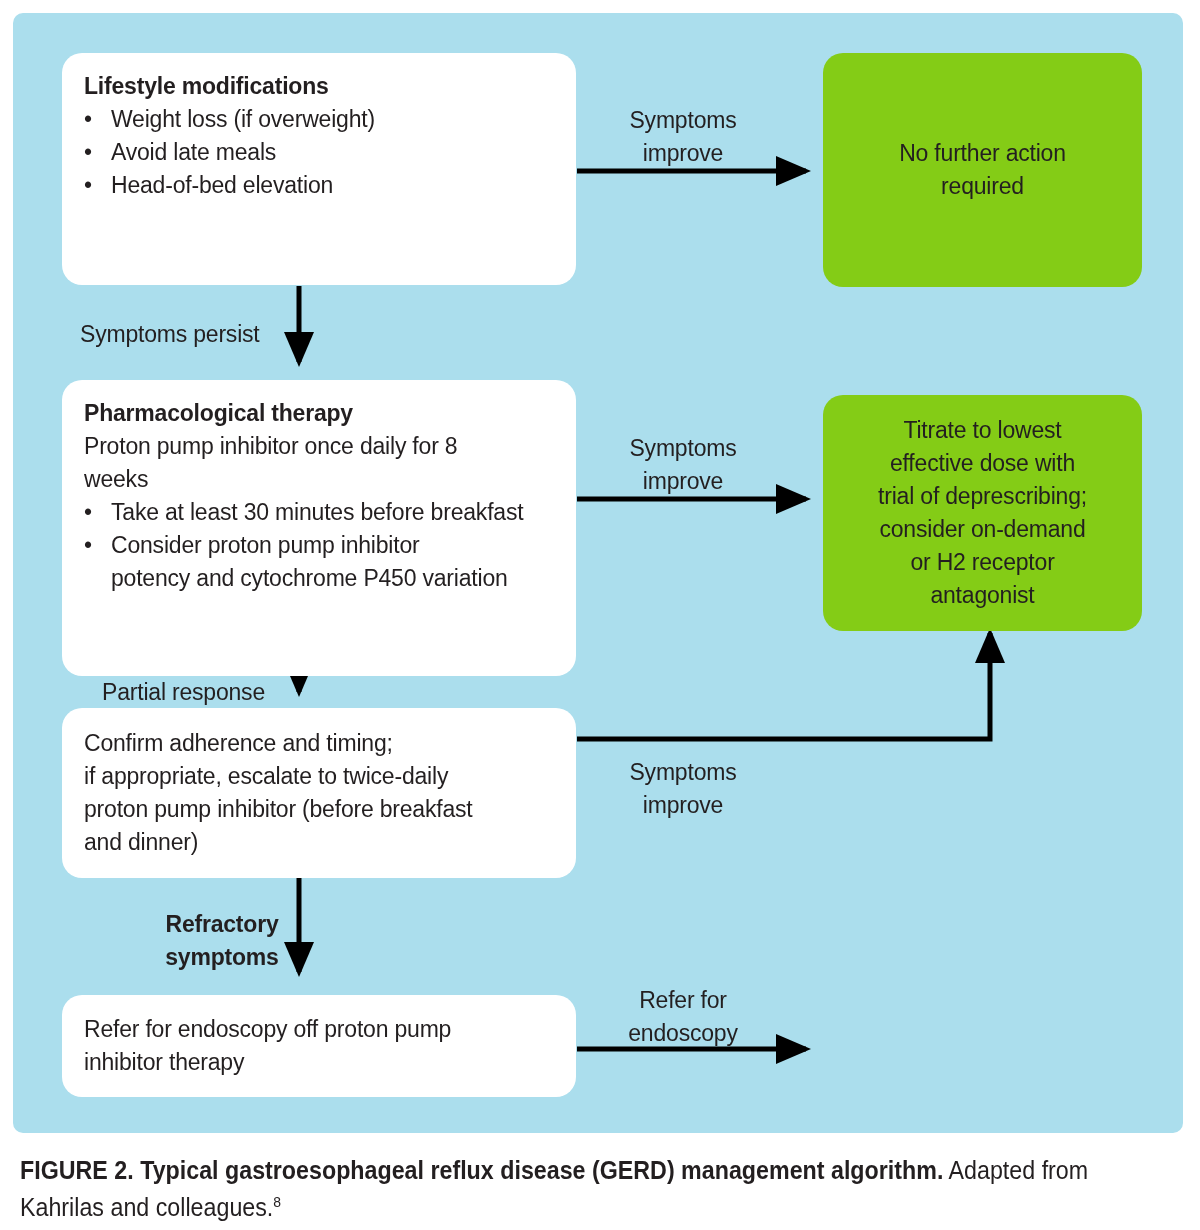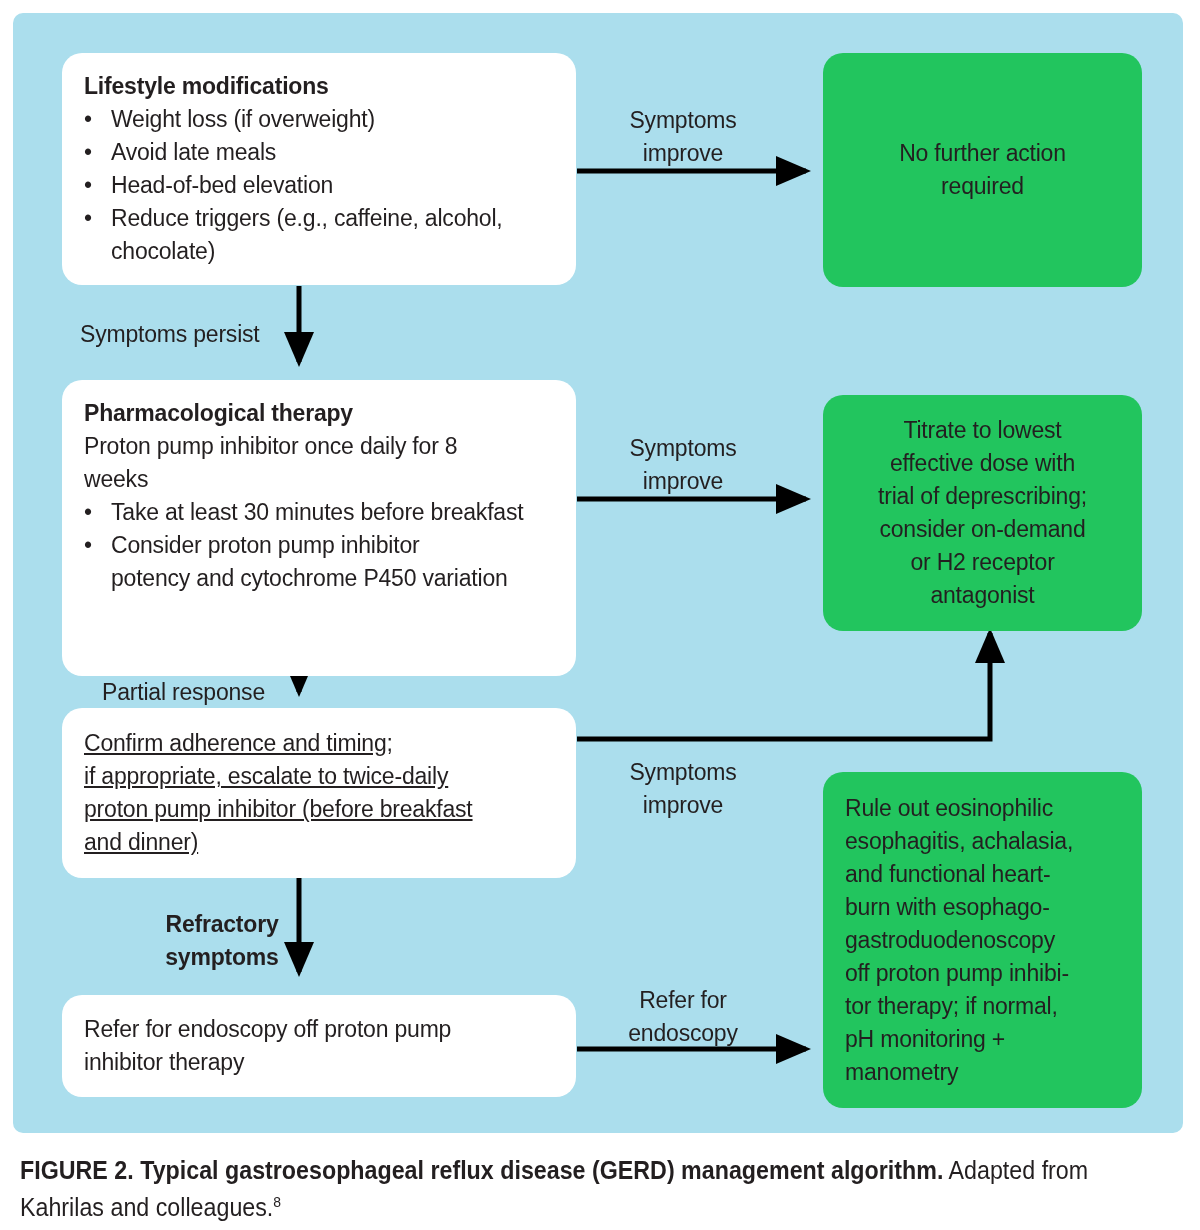--- a/index.html
+++ b/index.html
@@ -15,21 +15,21 @@
     position: absolute; left: 13px; top: 13px; width: 1170px; height: 1120px;
     background: #abdeed; border-radius: 10px;
   }
   .arrows { position: absolute; left: 0; top: 0; width: 1200px; height: 1230px; pointer-events: none; }
   .box {
     position: absolute; border-radius: 20px;
     font-size: 23px; line-height: 33px; letter-spacing: -0.2px;
   }
   .step { background: #ffffff; left: 62px; width: 514px; padding: 17px 22px; }
   .outcome {
-    background: #22c55e; left: 823px; width: 319px;
+    background: #84cc16; left: 823px; width: 319px;
     display: flex; align-items: center; justify-content: center; text-align: center;
     padding: 10px 18px;
   }
   .outcome.left-align { text-align: left; justify-content: flex-start; padding-left: 22px; }
   .box-title { font-weight: bold; }
   .pre { white-space: pre-line; }
   .bullets { list-style: none; }
   .bullets li { display: flex; }
   .dot { flex: 0 0 27px; width: 27px; }
   .dot::before { content: "\2022"; }
@@ -79,25 +79,20 @@
         <span class="pre">Weight loss (if overweight)</span>
       </li>
       <li>
         <span class="dot"></span>
         <span class="pre">Avoid late meals</span>
       </li>
       <li>
         <span class="dot"></span>
         <span class="pre">Head-of-bed elevation</span>
       </li>
-      <li>
-        <span class="dot"></span>
-        <span class="pre">Reduce triggers (e.g., caffeine, alcohol,
-chocolate)</span>
-      </li>
     </ul>
   </div>
 
   <div class="box outcome" style="top:53px; height:234px;">
     <div class="pre">No further action
 required</div>
   </div>
 
   <div class="box step" style="top:380px; height:296px;">
     <div class="box-title">Pharmacological therapy</div>
@@ -118,38 +113,27 @@
 
   <div class="box outcome" style="top:383px; height:236px;margin-top:12px;">
     <div class="pre">Titrate to lowest
 effective dose with
 trial of deprescribing;
 consider on-demand
 or H2 receptor
 antagonist</div>
   </div>
 
-  <div class="box step" style="top:708px; height:170px; padding-top:19px;text-decoration:underline;">
+  <div class="box step" style="top:708px; height:170px; padding-top:19px;">
     <div class="pre">Confirm adherence and timing;
 if appropriate, escalate to twice-daily
 proton pump inhibitor (before breakfast
 and dinner)</div>
   </div>
 
-  <div class="box outcome left-align" style="top:772px; height:336px;">
-    <div class="pre">Rule out eosinophilic
-esophagitis, achalasia,
-and functional heart-
-burn with esophago-
-gastroduodenoscopy
-off proton pump inhibi-
-tor therapy; if normal,
-pH monitoring +
-manometry</div>
-  </div>
 
   <div class="box step" style="top:995px; height:102px; padding-top:18px;">
     <div class="pre">Refer for endoscopy off proton pump
 inhibitor therapy</div>
   </div>
 
   <div class="flow-label center-label" style="left:598px; top:104px;">Symptoms
 improve</div>
   <div class="flow-label" style="left:80px; top:318px;">Symptoms persist</div>
   <div class="flow-label center-label" style="left:598px; top:432px;">Symptoms

